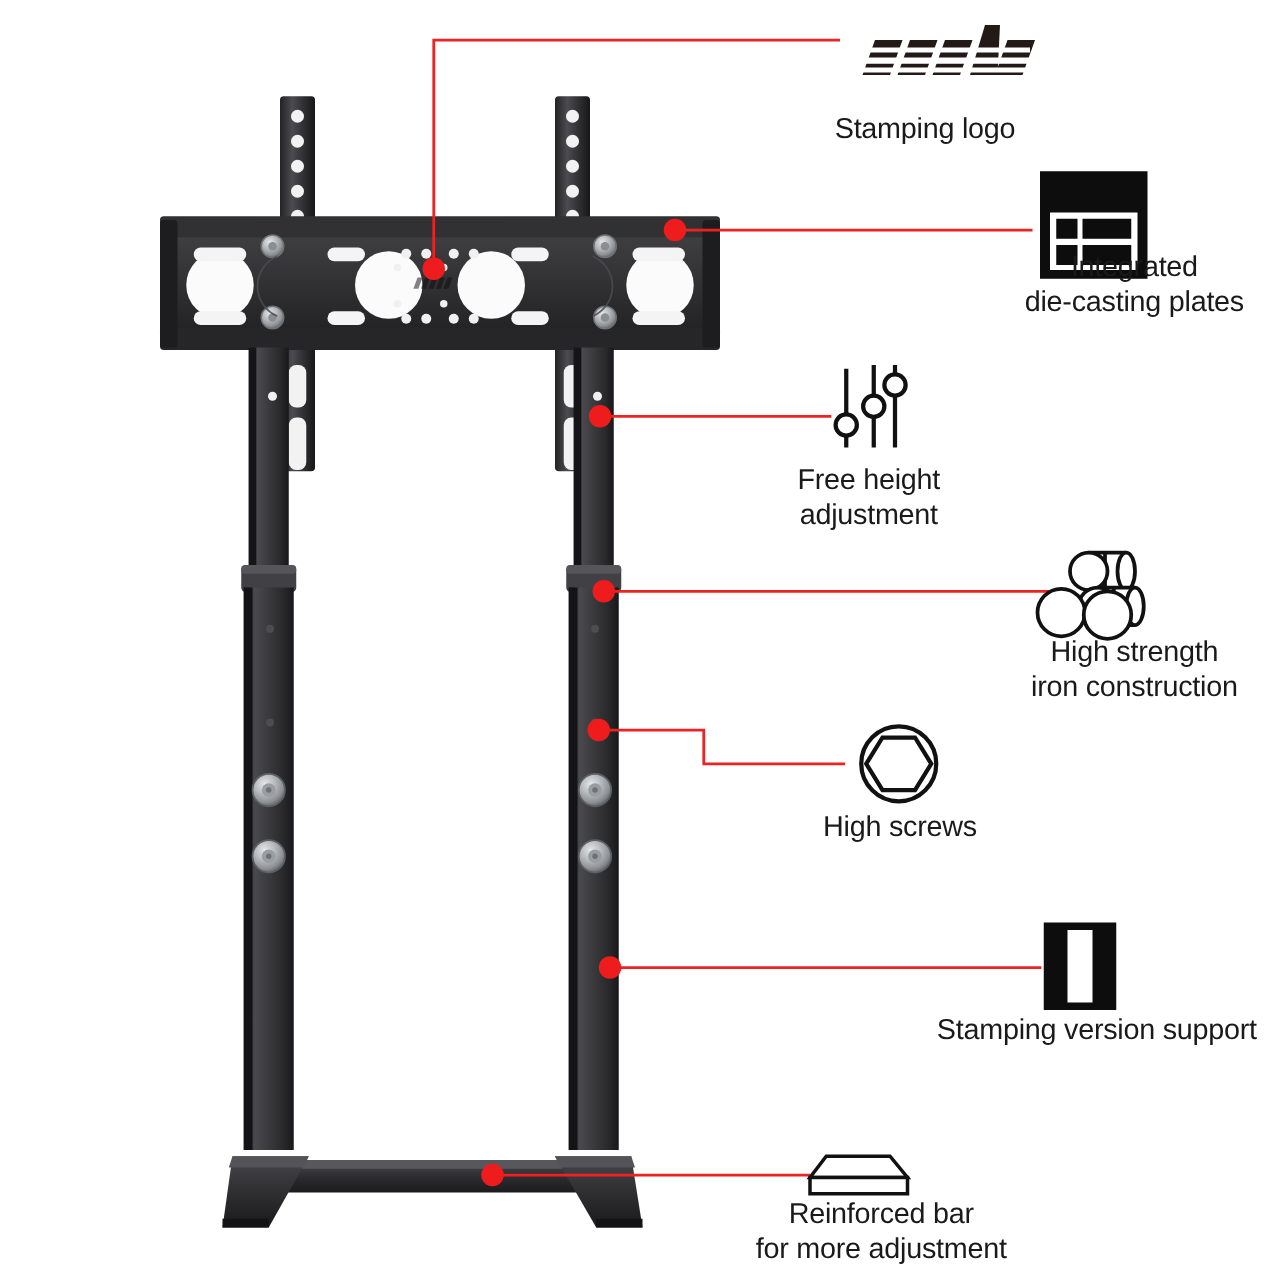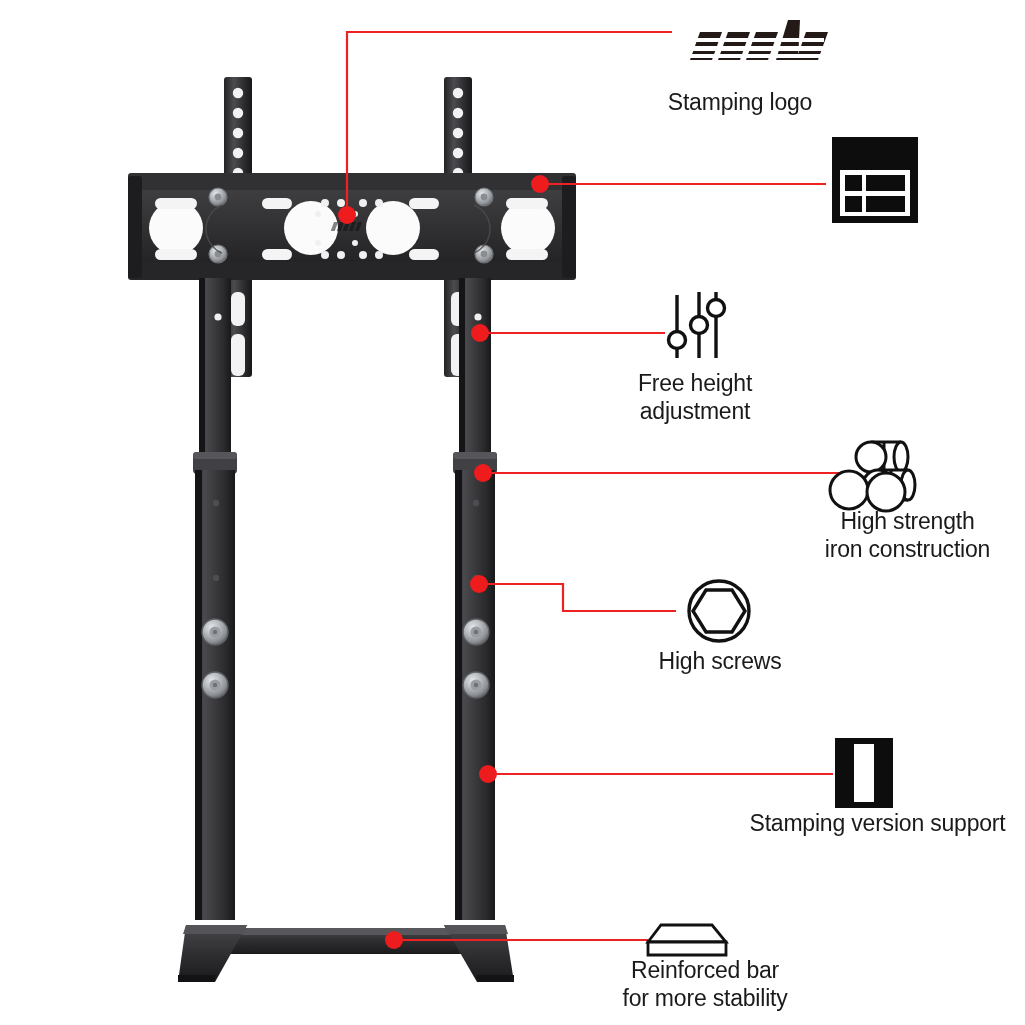--- a/index.html
+++ b/index.html
@@ -348,27 +348,29 @@
     </g>
 
     <g stroke="#111111" stroke-width="2.8" fill="#ffffff">
       <path d="M661,925 L712,925 L726,942 L648,942 Z"></path>
       <path d="M648,942 L726,942 L726,955 L648,955 Z"></path>
     </g>
   </svg>
 
   <div class="callout-label cl-stamping">Stamping logo</div>
 
+  <div class="callout-label cl-diecast">Integrated
+die-casting plates</div>
 
   <div class="callout-label cl-iron">High strength
 iron construction</div>
 
   <div class="callout-label cl-height">Free height
 adjustment</div>
 
   <div class="callout-label cl-screws">High screws</div>
 
   <div class="callout-label cl-thicken">Stamping version support</div>
 
   <div class="callout-label cl-reinforced">Reinforced bar
-for more stability</div>
+for more adjustment</div>
 
 </div>
 
 </body></html>

